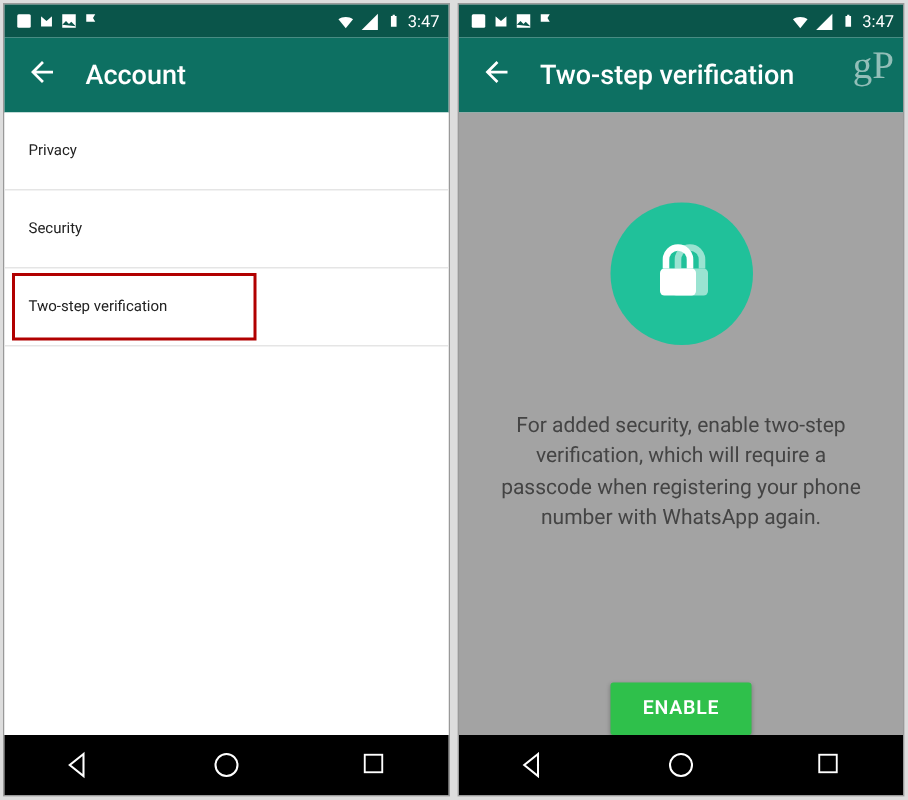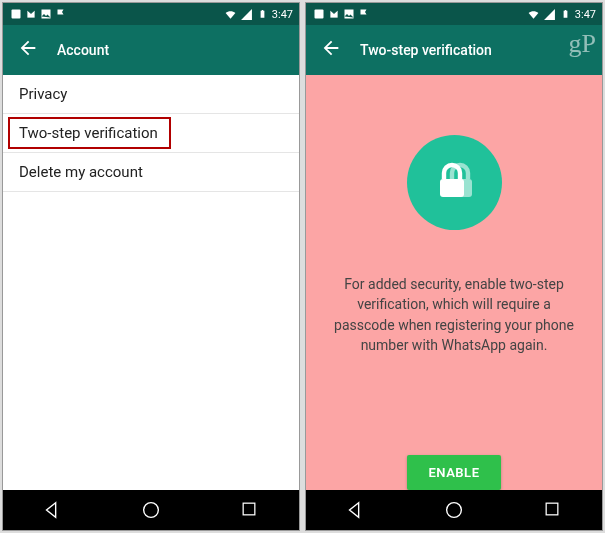--- a/index.html
+++ b/index.html
@@ -4,27 +4,27 @@
   <style>
     * { margin: 0; padding: 0; box-sizing: border-box; font-family: Roboto, Arial, sans-serif; }
     body { background: #ddd; width: 605px; height: 533px; display: flex; gap: 5px; padding: 2px; }
     .phone { flex: 1; background: #fff; border: 1px solid #999; display: flex; flex-direction: column; position: relative; }
     .statusbar { background: #0a554a; height: 22px; display: flex; align-items: center; padding: 0 6px; color: #fff; font-size: 11px; }
     .statusbar-left { display: flex; gap: 2px; align-items: center; }
     .statusbar-right { margin-left: auto; display: flex; gap: 3px; align-items: flex-start; }
     .sb-icon { width: 13px; height: 13px; display: inline-flex; align-items: center; justify-content: center; }
     .appbar { background: #0d7062; height: 50px; display: flex; align-items: center; padding: 0 14px; color: #fff; }
     .appbar .back { margin-right: 18px; cursor: pointer; }
-    .appbar-title { font-size: 14px; font-weight: 500; text-align: right; }
+    .appbar-title { font-size: 18px; font-weight: 500; text-align: right; }
     .watermark { position: absolute; right: 6px; top: 26px; color: #fff; font-family: Georgia, serif; font-size: 26px; opacity: 0.55; }
     .list { flex: 1; background: #fff; }
-    .list-item { padding: 10px 16px; font-size: 15px; color: #222; border-bottom: 1px solid #e5e5e5; cursor: pointer; }
+    .list-item { padding: 20px 16px; font-size: 10px; color: #222; border-bottom: 1px solid #e5e5e5; cursor: pointer; }
     .highlighted { position: relative; }
     .highlighted::after { content: ""; position: absolute; left: 5px; right: 128px; top: 3px; bottom: 3px; border: 2.5px solid #b10000; pointer-events: none; }
-    .content-area { flex: 1; background: #fca5a5; display: flex; flex-direction: column; align-items: center; padding: 0 24px; }
+    .content-area { flex: 1; background: #a3a3a3; display: flex; flex-direction: column; align-items: center; padding: 0 24px; }
     .lock-circle { width: 95px; height: 95px; background: #20c19a; border-radius: 50%; margin-top: 60px; display: flex; align-items: center; justify-content: center; }
     .desc { margin-top: 44px; text-align: center; font-size: 14px; color: #444; line-height: 1.45; }
     .enable-btn { margin-top: auto; background: #2fc04b; color: #fff; border: none; padding: 10px 22px; font-size: 13px; font-weight: 600; letter-spacing: 0.5px; border-radius: 2px; cursor: pointer; box-shadow: 0 1px 3px rgba(0,0,0,0.25); }
     .navbar { background: #000; height: 40px; display: flex; justify-content: space-around; align-items: center; }
     .nav-btn { width: 22px; height: 22px; cursor: pointer; }
   </style>
 </head>
 <body>
 
 <div class="phone">
@@ -74,22 +74,22 @@
   <div class="appbar">
     <span class="back">
       <svg viewBox="0 0 24 24" width="22" height="22" fill="#fff">
           <path d="M20 11H7.8l5.6-5.6L12 4l-8 8 8 8 1.4-1.4L7.8 13H20z"></path>
         </svg>
     </span>
     <span class="appbar-title">Account</span>
   </div>
   <div class="list">
     <div class="list-item"><span>Privacy</span></div>
+    <div class="list-item"><span>Security</span></div>
     <div class="list-item highlighted"><span>Two-step verification</span></div>
-    <div class="list-item"><span>Delete my account</span></div>
   </div>
   <div class="navbar">
     <span class="nav-btn"><svg viewBox="0 0 24 24" width="22" height="22" fill="none" stroke="#fff" stroke-width="1.5">
           <path d="M16 4 L6 12 L16 20 Z"></path>
         </svg></span>
     <span class="nav-btn"><svg viewBox="0 0 24 24" width="22" height="22" fill="none" stroke="#fff" stroke-width="1.5">
           <circle cx="12" cy="12" r="8"></circle>
         </svg></span>
     <span class="nav-btn"><svg viewBox="0 0 24 24" width="20" height="20" fill="none" stroke="#fff" stroke-width="1.5">
           <rect x="5" y="5" width="14" height="14"></rect>

